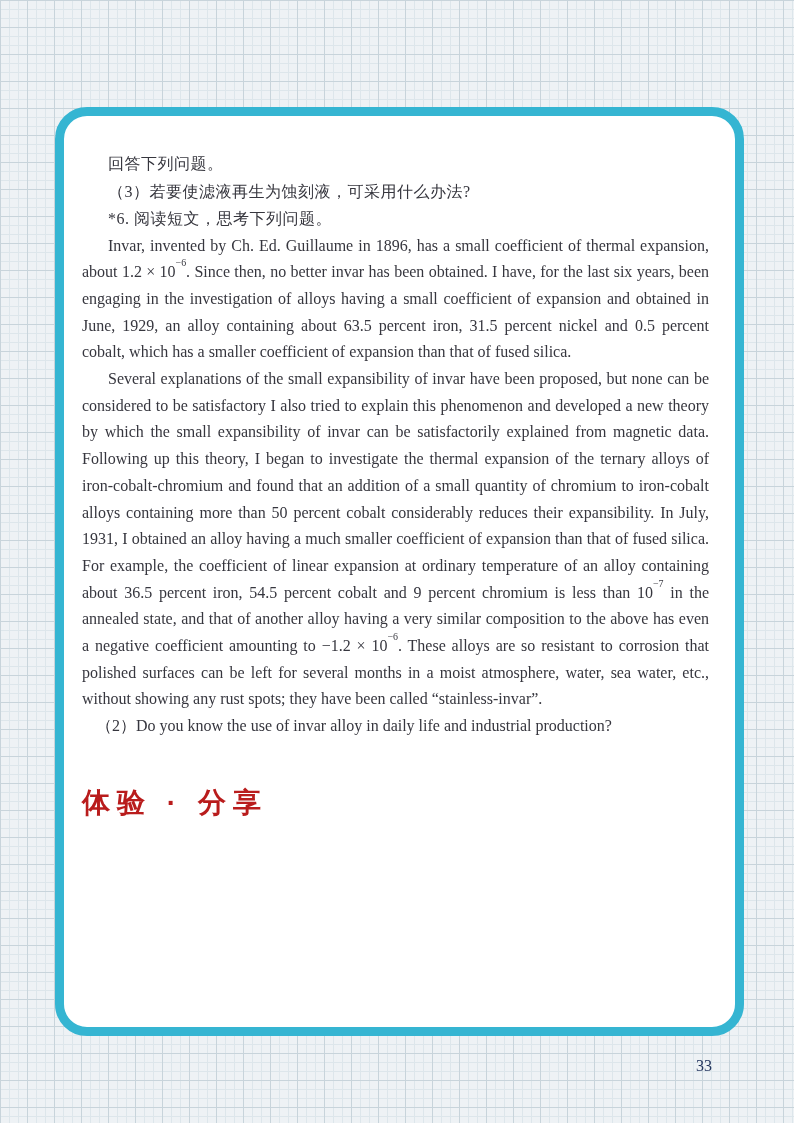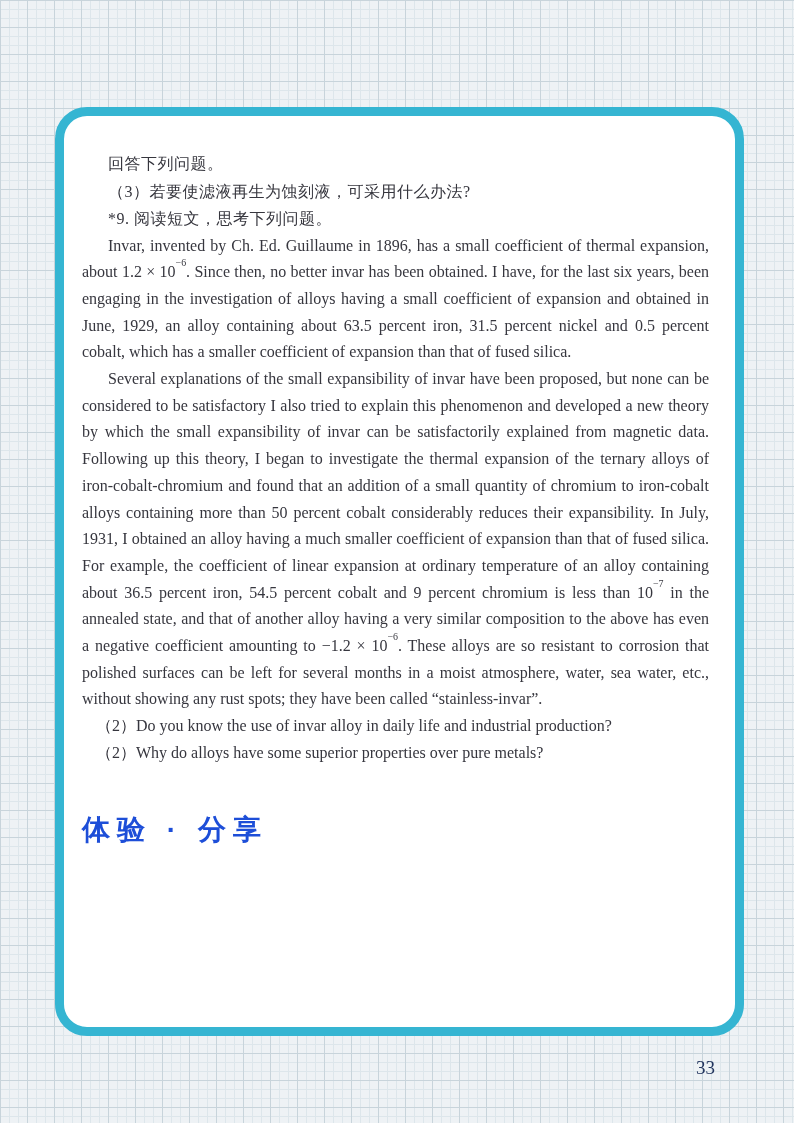--- a/index.html
+++ b/index.html
@@ -56,52 +56,51 @@
     text-indent:14px;
   }
   sup{font-size:0.62em;line-height:0;position:relative;top:-0.45em;}
   sub{font-size:0.68em;line-height:0;position:relative;bottom:-0.2em;}
   .section-title{
     margin:44px 0 8px 0;
     font-family:"Liberation Sans", sans-serif;
     font-weight:bold;
     font-size:28px;
     letter-spacing:7px;
-    color:#1d4ed8;
+    color:#b91c1c;
   }
   .cn-body{
     margin:0;
     line-height:28px;
     text-indent:2em;
     letter-spacing:0.5px;
   }
   .page-num{
     position:absolute;
     left:696px;top:1057px;
-    font-size:19px;
+    font-size:16px;
     color:#24365f;
   }
 </style>
 </head>
 <body>
 
 <div class="page">
   <div class="card">
     <div class="content">
 
       <p class="cn-line">回答下列问题。</p>
       <p class="cn-line">（3）若要使滤液再生为蚀刻液，可采用什么办法?</p>
-      <p class="cn-line">*9. 阅读短文，思考下列问题。</p>
+      <p class="cn-line">*6. 阅读短文，思考下列问题。</p>
 
       <p class="en-para">Invar, invented by Ch. Ed. Guillaume in 1896, has a small coefficient of thermal expansion, about 1.2 × 10<sup>−6</sup>. Since then, no better invar has been obtained. I have, for the last six years, been engaging in the investigation of alloys having a small coefficient of expansion and obtained in June, 1929, an alloy containing about 63.5 percent iron, 31.5 percent nickel and 0.5 percent cobalt, which has a smaller coefficient of expansion than that of fused silica.</p>
       <p class="en-para">Several explanations of the small expansibility of invar have been proposed, but none can be considered to be satisfactory I also tried to explain this phenomenon and developed a new theory by which the small expansibility of invar can be satisfactorily explained from magnetic data. Following up this theory, I began to investigate the thermal expansion of the ternary alloys of iron-cobalt-chromium and found that an addition of a small quantity of chromium to iron-cobalt alloys containing more than 50 percent cobalt considerably reduces their expansibility. In July, 1931, I obtained an alloy having a much smaller coefficient of expansion than that of fused silica. For example, the coefficient of linear expansion at ordinary temperature of an alloy containing about 36.5 percent iron, 54.5 percent cobalt and 9 percent chromium is less than 10<sup>−7</sup> in the annealed state, and that of another alloy having a very similar composition to the above has even a negative coefficient amounting to −1.2 × 10<sup>−6</sup>. These alloys are so resistant to corrosion that polished surfaces can be left for several months in a moist atmosphere, water, sea water, etc., without showing any rust spots; they have been called “stainless-invar”.</p>
 
 
       <p class="q-line">（2）Do you know the use of invar alloy in daily life and industrial production?</p>
-      <p class="q-line">（2）Why do alloys have some superior properties over pure metals?</p>
 
       <h2 class="section-title">体验 · 分享</h2>
 
 
     </div>
   </div>
 
   <div class="page-num">33</div>
 </div>
 

